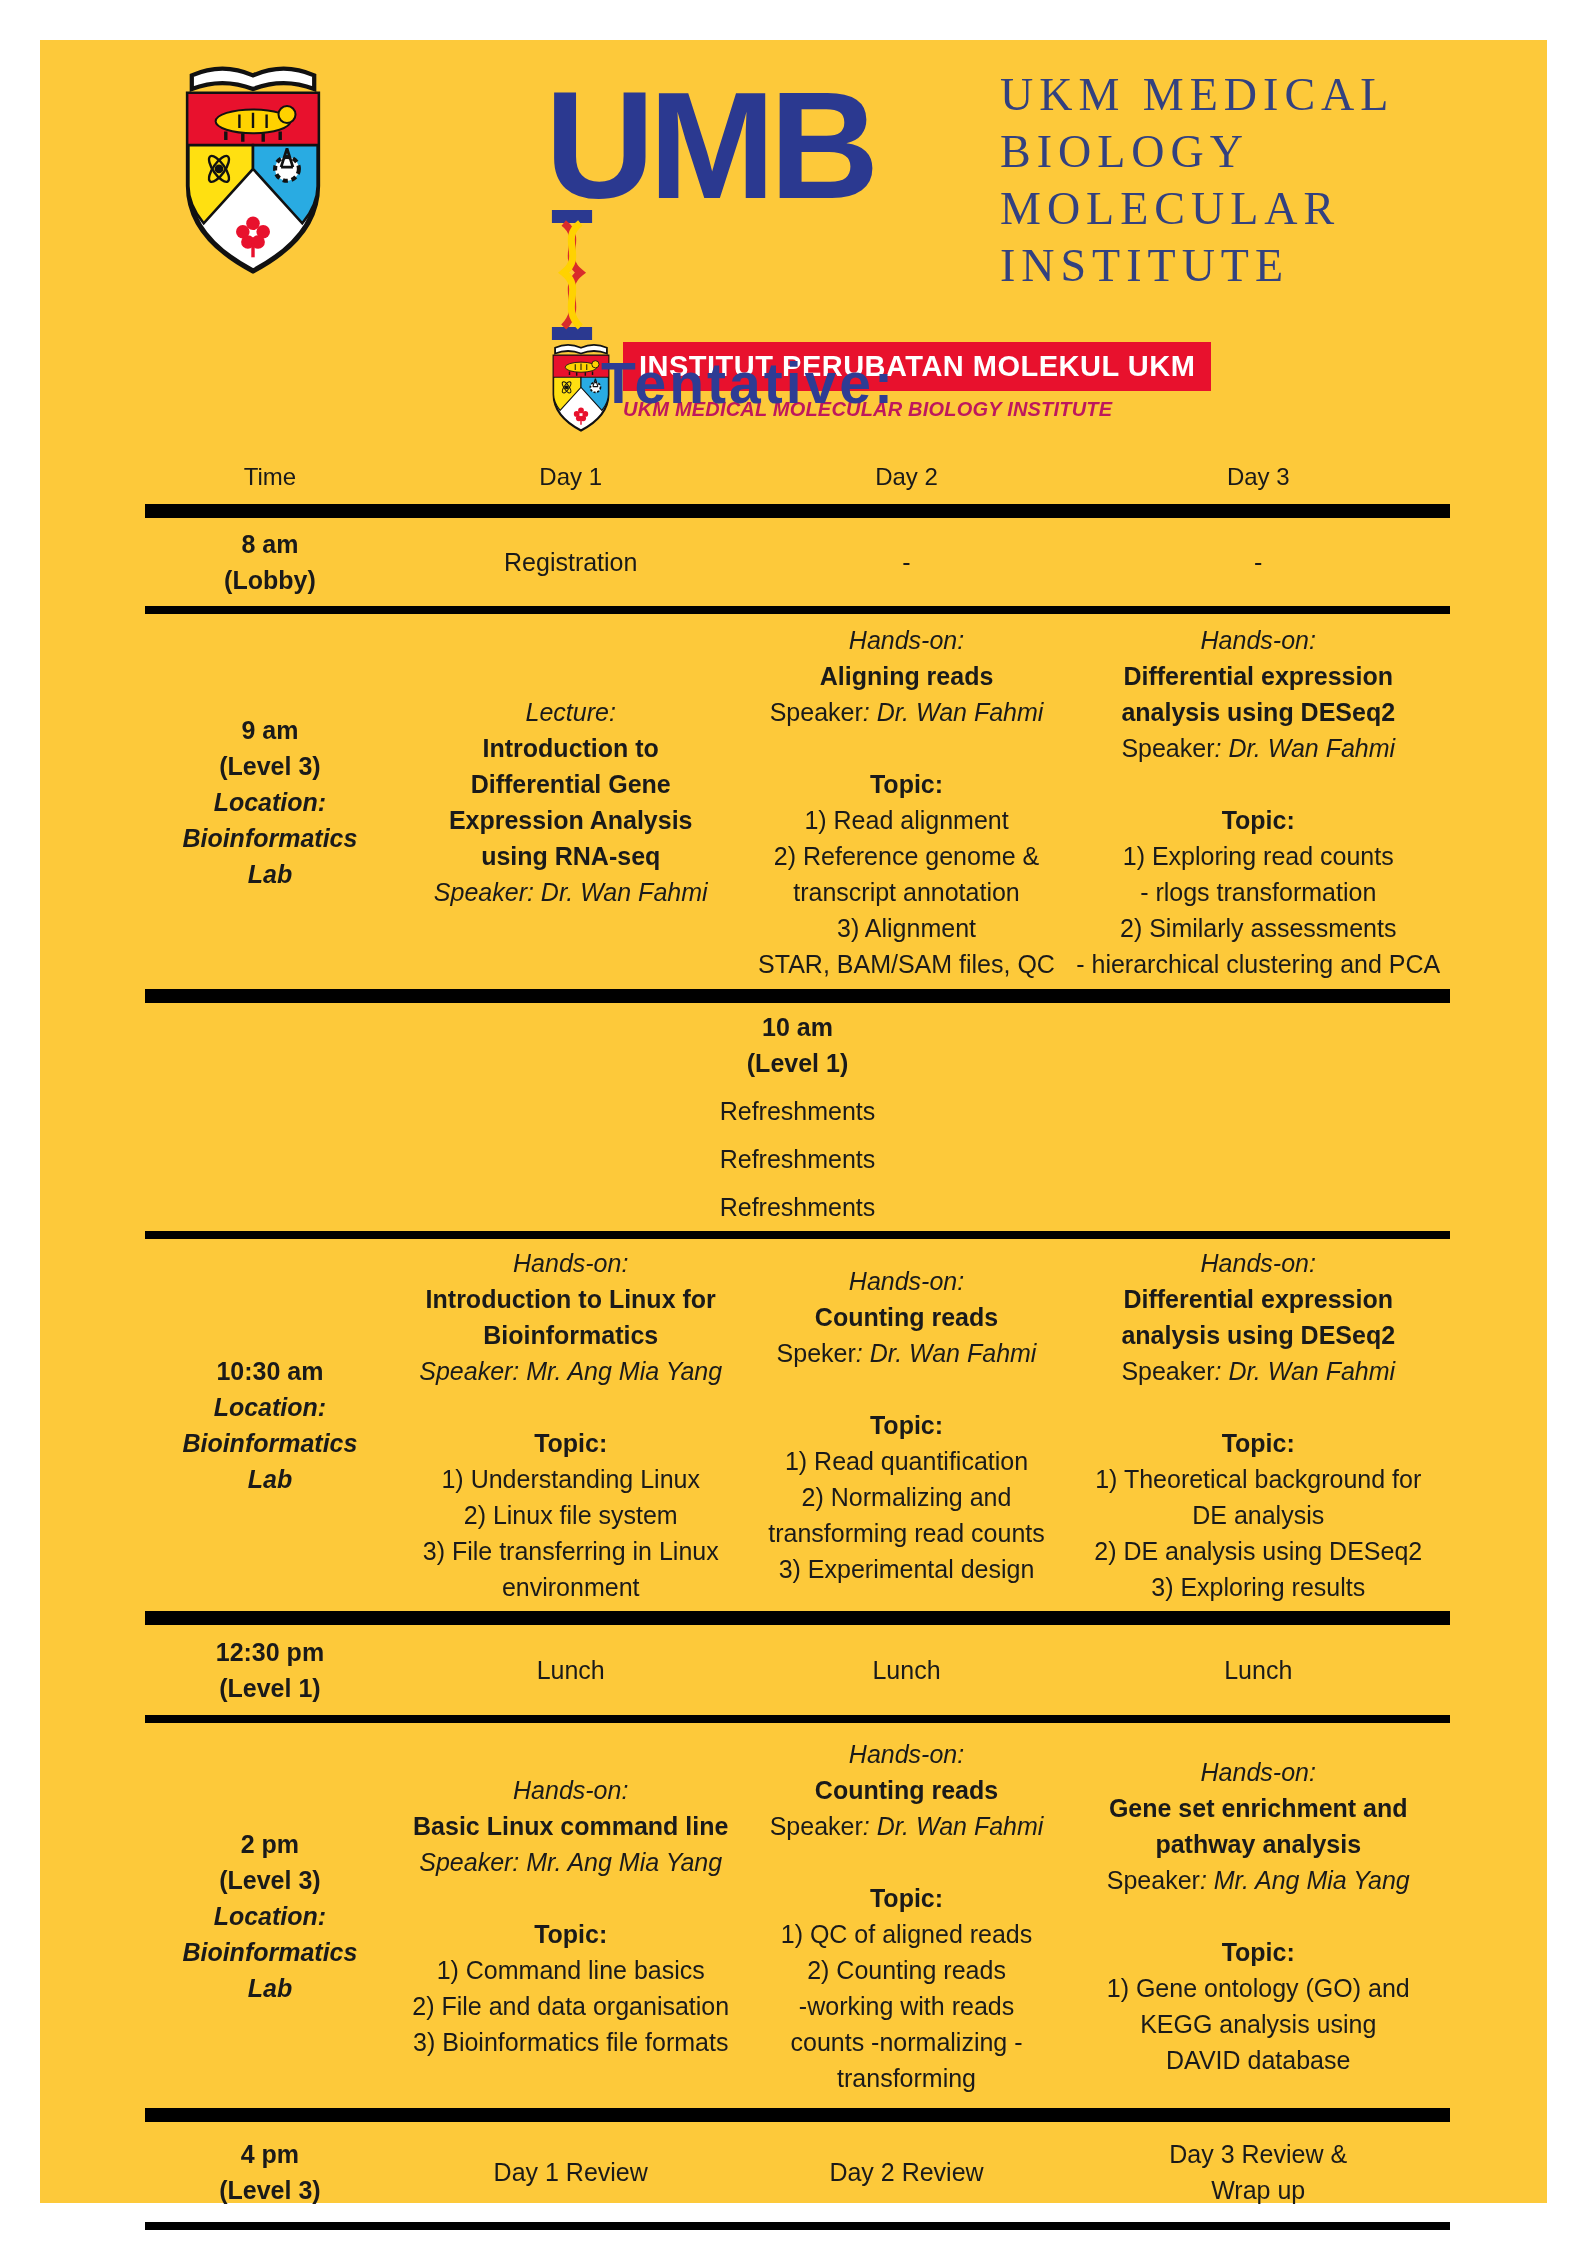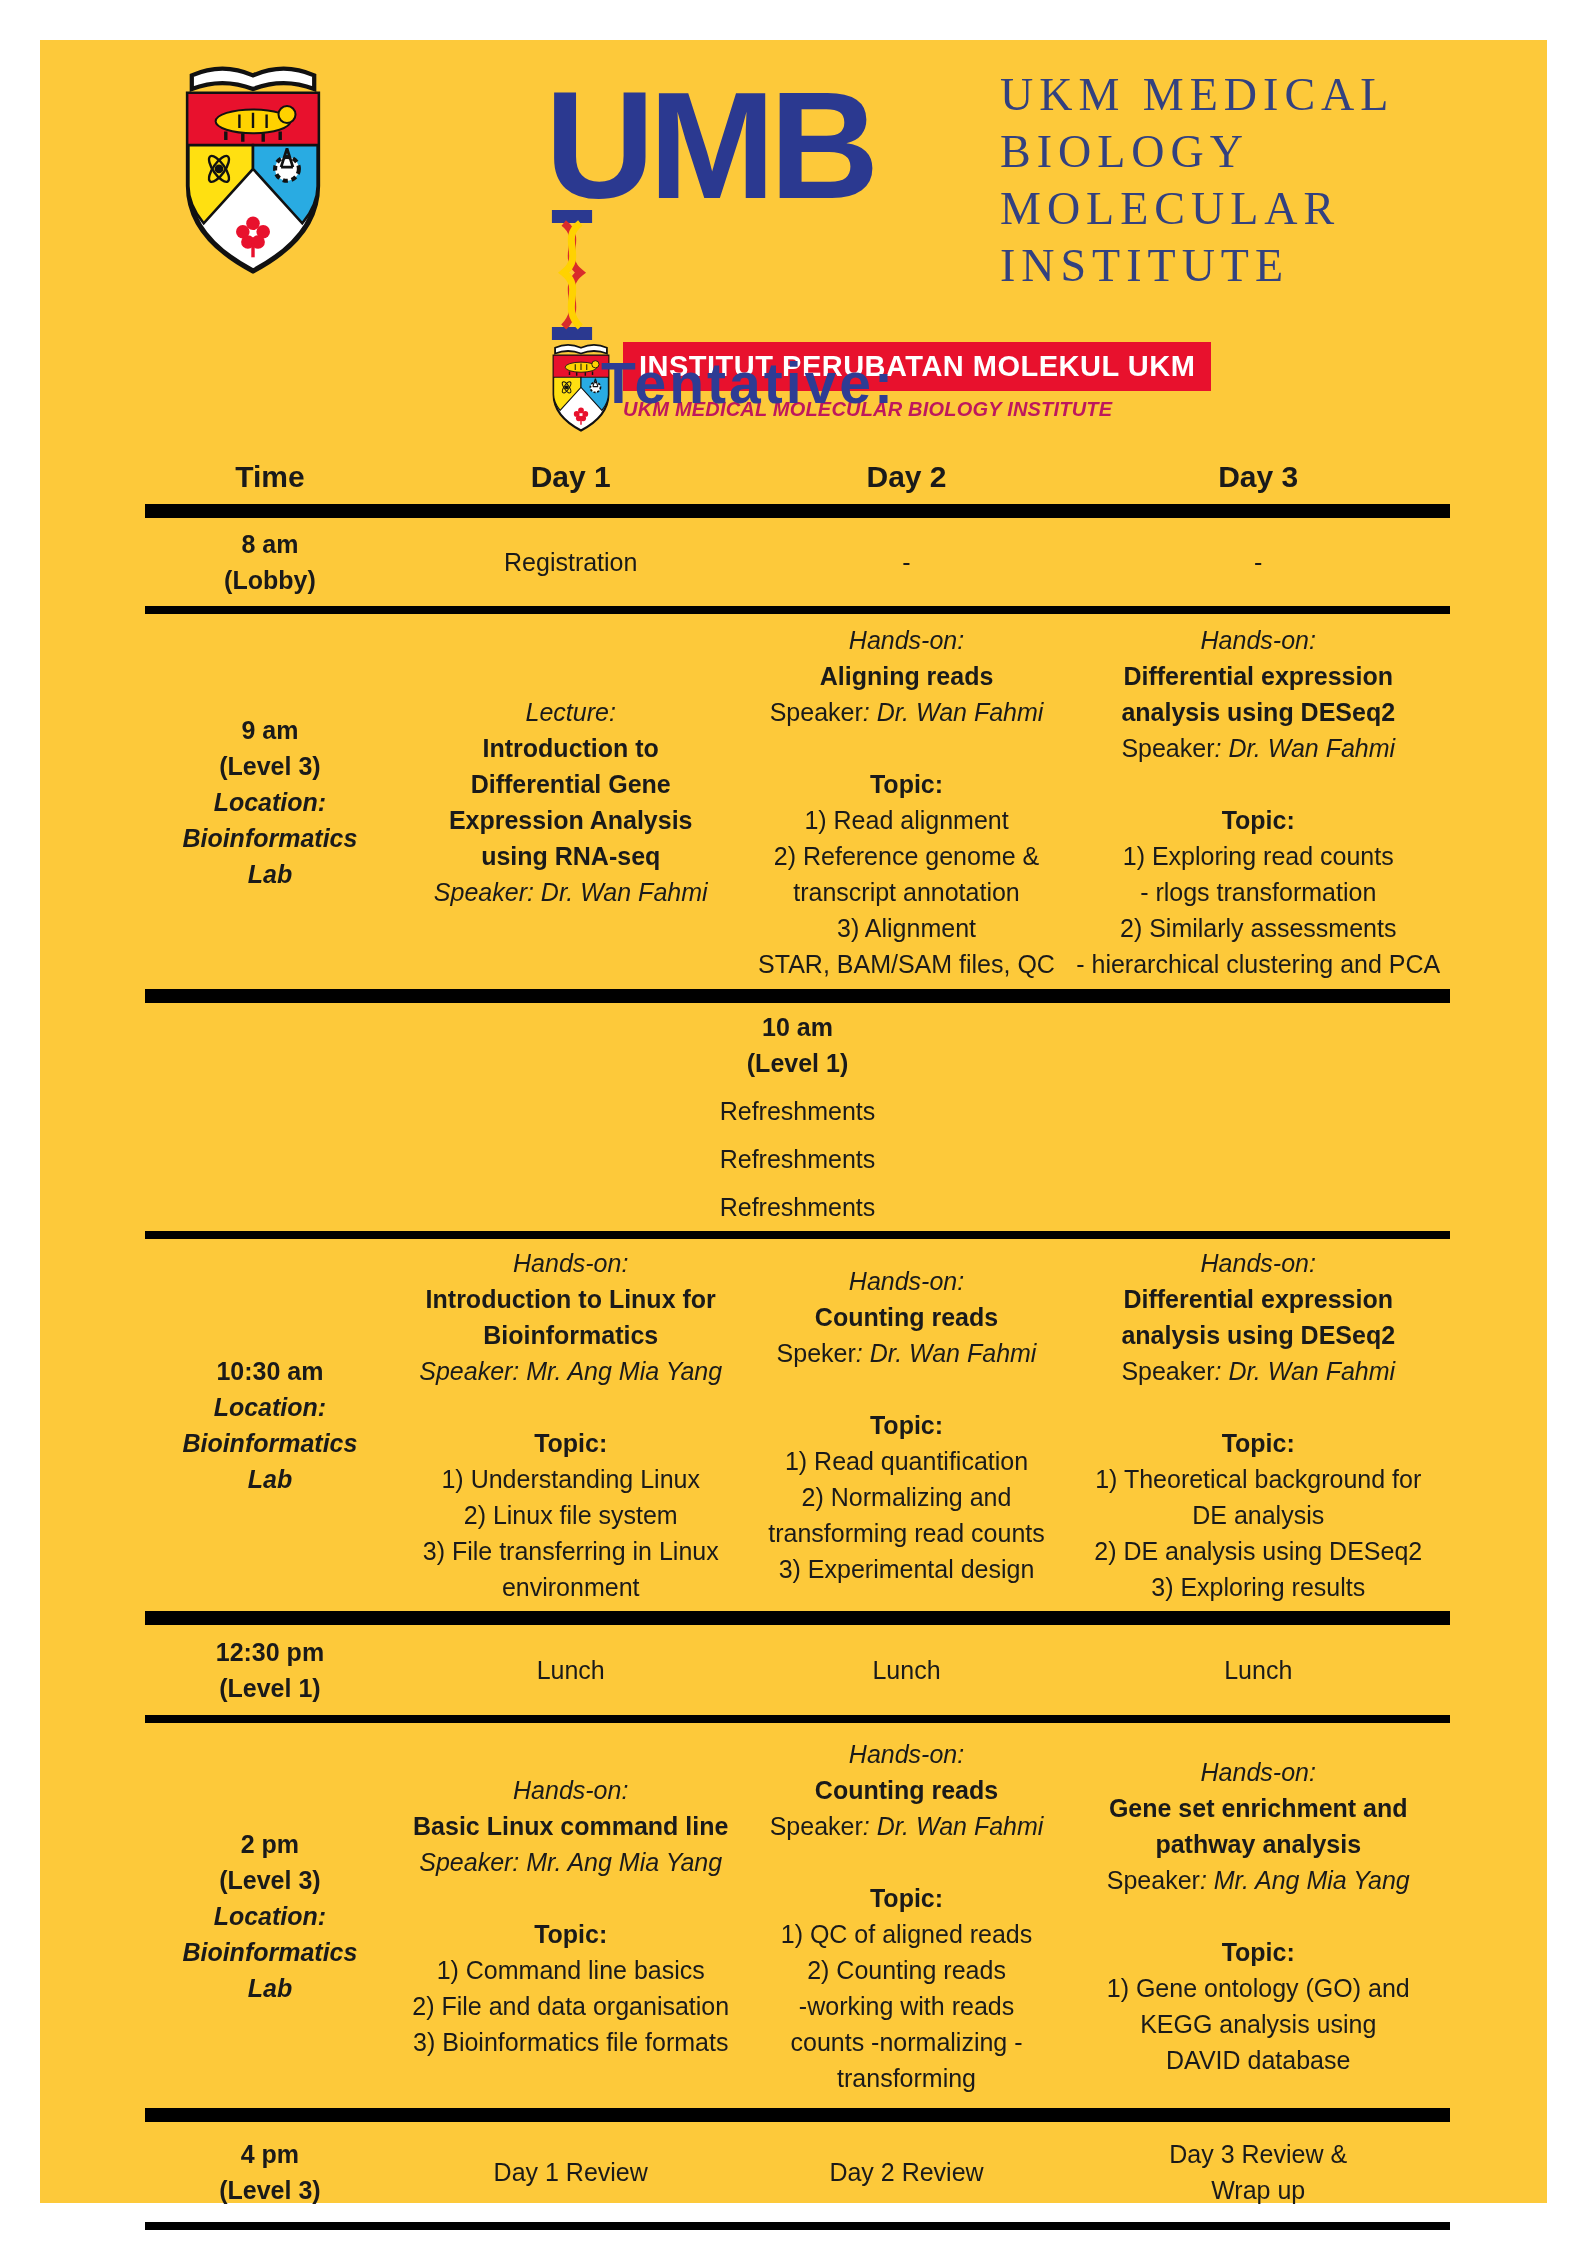--- a/index.html
+++ b/index.html
@@ -35,21 +35,21 @@
   
   .big-title{text-align:center;transform:translateX(-45px);
              color:var(--title-blue,#2e3c94);font-size:57px;font-weight:bold;
              letter-spacing:3px;margin:10px 0 34px 0;}
 
   
   .sched{margin-left:105px;width:1305px;}
   .trow{display:flex;align-items:center;}
   .cell{text-align:center;padding:6px 4px;font-size:25px;line-height:36px;}
   .c0{width:19%;}.c1{width:27%;}.c2{width:24.5%;}.c3{width:29.5%;}
-  .thead .cell{font-size:30px;font-weight:bold;line-height:34px;padding:10px 4px;}
+  .thead .cell{font-size:24px;font-weight:normal;line-height:34px;padding:10px 4px;}
   .line{white-space:nowrap;}
   .s-b{font-weight:bold;}
   .s-i{font-style:italic;}
   .s-bi{font-weight:bold;font-style:italic;}
   .sep{width:100%;background:#000;}
   .sep.thick{height:14px;}
   .sep.thin{height:8px;}
 </style>
 </head>
 <body>

